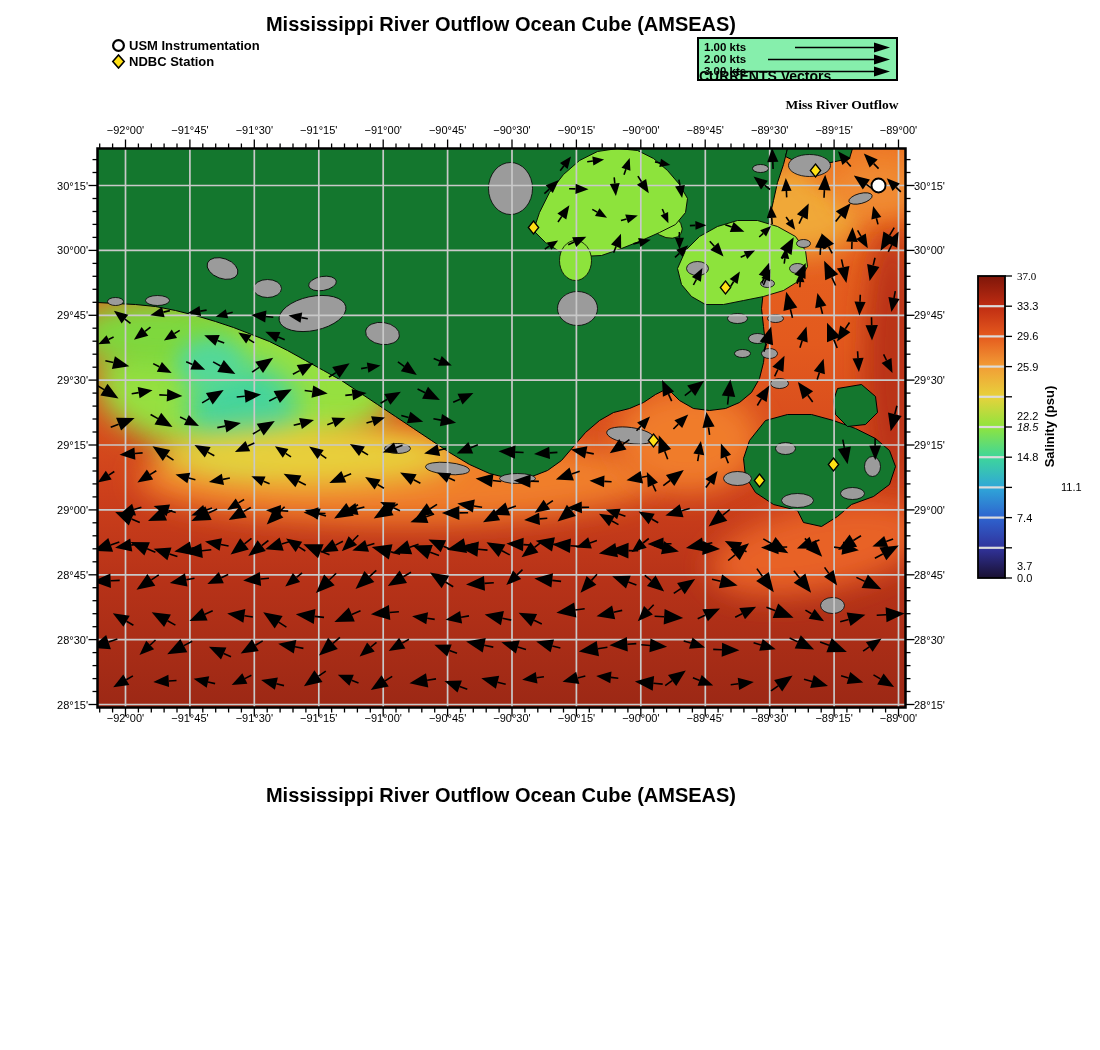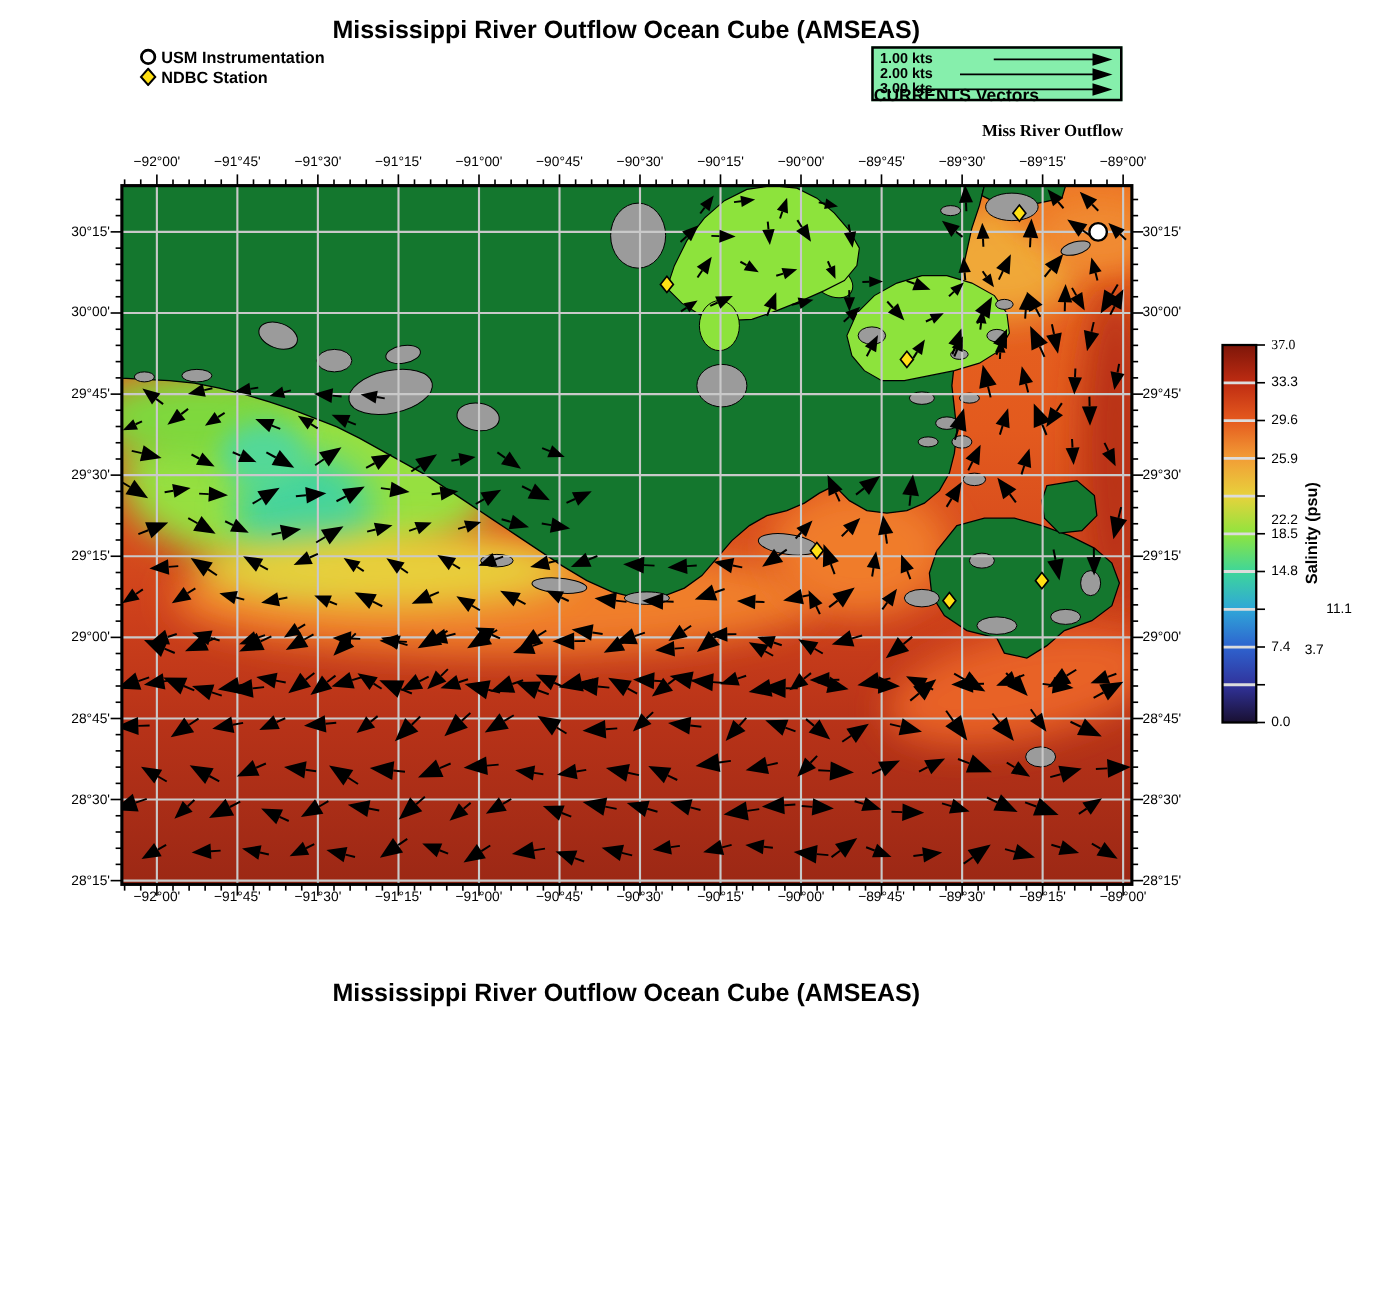--- a/index.html
+++ b/index.html
@@ -1129,24 +1129,24 @@
       <div class="tick-label" style="left: 914px; top: 568.75px; width: 68px; text-align: left;">28°45'</div>
       <div class="tick-label" style="left: 20px; top: 633.625px; width: 68px; text-align: right;">28°30'</div>
       <div class="tick-label" style="left: 914px; top: 633.625px; width: 68px; text-align: left;">28°30'</div>
       <div class="tick-label" style="left: 20px; top: 698.5px; width: 68px; text-align: right;">28°15'</div>
       <div class="tick-label" style="left: 914px; top: 698.5px; width: 68px; text-align: left;">28°15'</div>
       <div class="tick-label" style="left: 1017px; top: 270px; width: 42px; text-align: left; font-family: Liberation Serif, serif;">37.0</div>
       <div class="tick-label" style="left: 1017px; top: 300.2px; width: 42px; text-align: left;">33.3</div>
       <div class="tick-label" style="left: 1017px; top: 330.4px; width: 42px; text-align: left;">29.6</div>
       <div class="tick-label" style="left: 1017px; top: 360.6px; width: 42px; text-align: left;">25.9</div>
       <div class="tick-label" style="left: 1017px; top: 410px; width: 42px; text-align: left;">22.2</div>
-      <div class="tick-label" style="left: 1017px; top: 421px; width: 42px; text-align: left;">18.5</div>
+      <div class="tick-label" style="left: 1017px; top: 421px; width: 42px; text-align: left; font-style: italic;">18.5</div>
       <div class="tick-label" style="left: 1017px; top: 451.2px; width: 42px; text-align: left;">14.8</div>
       <div class="tick-label" style="left: 1017px; top: 481.4px; width: 42px; text-align: left; margin-left: 44px;">11.1</div>
       <div class="tick-label" style="left: 1017px; top: 511.6px; width: 42px; text-align: left;">7.4</div>
-      <div class="tick-label" style="left: 1017px; top: 514px; width: 42px; text-align: right;">3.7</div>
+      <div class="tick-label" style="left: 1017px; top: 560px; width: 42px; text-align: left;">3.7</div>
       <div class="tick-label" style="left: 1017px; top: 572px; width: 42px; text-align: left;">0.0</div>
     </div>
 
   <div class="abs cb-title">Salinity (psu)</div>
 
   <div class="abs fig-title sans-b" style="top:784px">Mississippi River Outflow Ocean Cube (AMSEAS)</div>
 </div>
 
 </body></html>

